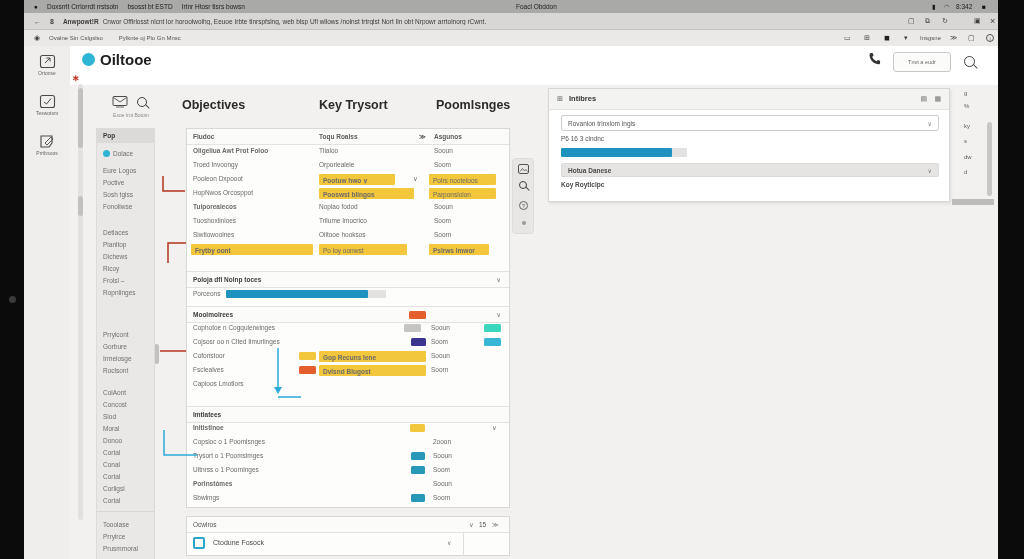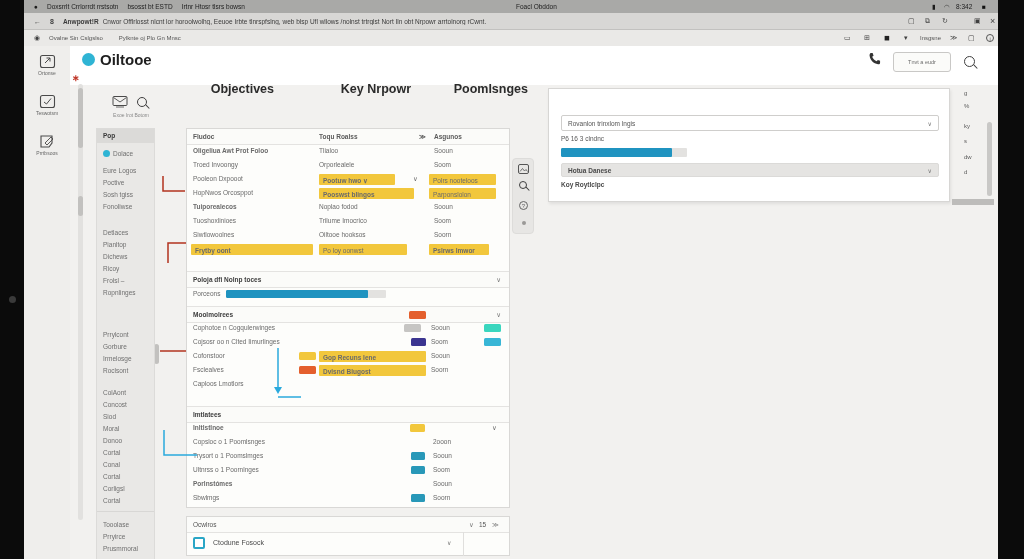--- a/index.html
+++ b/index.html
@@ -23,21 +23,21 @@
   .rail-item{position:absolute;left:0;width:46px;text-align:center;}
   .rail-item .lbl{font-size:5px;color:#666;display:block;margin-top:1px;}
   
   .nheader{position:absolute;left:70px;top:46px;width:928px;height:39px;background:#ffffff;border-bottom:1px solid #ededeb;}
   .logo{position:absolute;left:82px;top:53px;width:13px;height:13px;border-radius:50%;}
   .ntitle{position:absolute;left:100px;top:51px;font-size:15px;font-weight:bold;color:#1e1e1e;}
   .cta{position:absolute;left:893px;top:52px;width:56px;height:18px;border:1px solid #c9c8c6;border-radius:3px;
        background:#fbfbf9;font-size:5.5px;color:#6a6a6a;text-align:center;line-height:18px;}
   
   .page{position:absolute;left:70px;top:85px;width:928px;height:474px;background:#f2f1ef;}
-  .colhdr{position:absolute;top:82px;width:92px;text-align:right;font-size:12.5px;font-weight:bold;color:#2b2b2b;}
+  .colhdr{position:absolute;top:98px;width:92px;text-align:left;font-size:12.5px;font-weight:bold;color:#2b2b2b;}
   .caption{position:absolute;font-size:5px;color:#8a8a8a;text-align:center;}
   
   .track{position:absolute;background:#e2e1df;border-radius:3px;}
   .thumb{position:absolute;background:#c2c1bf;border-radius:3px;}
   .asterisk{position:absolute;color:#c0392b;font-size:9px;font-weight:bold;}
   
   .sbar{position:absolute;left:96px;top:128px;width:57px;height:431px;background:#e9e8e6;border:1px solid #dcdbd9;}
   .sb-item{position:absolute;left:0;width:57px;height:12px;line-height:12px;padding-left:6px;
            font-size:6.5px;color:#6f6f6f;white-space:nowrap;box-sizing:border-box;overflow:hidden;}
   .sb-head{height:14px;line-height:14px;background:#dbdad8;font-weight:bold;color:#3a3a3a;}
@@ -148,21 +148,21 @@
 <span class="ntitle">Oiltooe</span>
 <svg class="abs" style="left:868px;top:52px" width="13" height="13" viewBox="0 0 14 14">
     <path d="M3 1 L5 1 L6 4 L4.5 5 C5.5 7.5 7 9 9.5 10 L10.5 8.5 L13 9.5 L13 11.5 C13 12.6 12 13.5 10.8 13.2 C5.8 12.2 2.6 9 1.7 4 C1.5 2.5 2.3 1.3 3 1 Z" fill="#333"></path>
   </svg>
 <div class="cta">Tnvt a eudr</div>
 <span class="mag abs" style="left:964px;top:56px;width:11px;height:11px"></span>
 
 <div class="page"></div>
 
 <span class="colhdr" style="left:182px">Objectives</span>
-<span class="colhdr" style="left:319px">Key Nrpowr</span>
+<span class="colhdr" style="left:319px">Key Trysort</span>
 <span class="colhdr" style="left:436px">Poomlsnges</span>
 
 <svg class="abs" style="left:112px;top:95px" width="16" height="13" viewBox="0 0 16 13">
     <rect x="1" y="1.5" width="14" height="9" rx="1" fill="none" stroke="#4a4a4a" stroke-width="1"></rect>
     <path d="M1.5 2.5 L8 7 L14.5 2.5" fill="none" stroke="#4a4a4a" stroke-width="0.9"></path>
     <path d="M4 12 H12" stroke="#4a4a4a" stroke-width="0.8"></path>
   </svg>
 <span class="mag abs" style="left:137px;top:97px;width:10px;height:10px"></span>
 <span class="caption" style="left:100px;top:112px;width:62px">Exoe Irot Botom</span>
 
@@ -351,20 +351,26 @@
   <svg class="abs" style="left:5px;top:5px" width="11" height="10" viewBox="0 0 11 10">
       <rect x="0.5" y="0.5" width="10" height="9" rx="1.5" fill="none" stroke="#555" stroke-width="1"></rect>
       <path d="M2 7.5 L4.5 4.5 L6.5 7 L8 5.5 L9.5 7.5" fill="none" stroke="#555" stroke-width="0.8"></path>
     </svg>
   <span class="mag abs" style="left:6px;top:22px;width:8px;height:8px"></span>
   <span class="abs" style="left:6px;top:42px;width:9px;height:9px;border:1px solid #666;border-radius:50%;text-align:center;line-height:9px;font-size:6px;color:#666;box-sizing:border-box">?</span>
   <span class="abs" style="left:9px;top:62px;width:4px;height:4px;border-radius:50%;background:#9a9997"></span>
 </div>
 
 <div class="rpanel">
+  <div class="rp-head">
+    <span class="abs" style="left:8px;top:0;line-height:20px;font-size:7px;color:#555">⊞</span>
+    <span class="abs" style="left:20px;top:0;line-height:20px;font-size:7.5px;font-weight:bold;color:#333">Intibres</span>
+    <span class="abs" style="right:22px;top:0;line-height:20px;font-size:7px;color:#777">▤</span>
+    <span class="abs" style="right:8px;top:0;line-height:20px;font-size:7px;color:#777">▦</span>
+  </div>
   <div class="rp-drop" style="top:26px;padding-left:6px">
     <span>Rovanlon trinxlom lngis</span>
     <span class="chev abs" style="right:6px;top:0;line-height:16px">∨</span>
   </div>
   <span class="abs" style="left:12px;top:46px;font-size:6.5px;color:#555">P6 16 3 clndnc</span>
   <div class="pbar" style="left:12px;top:59px;width:126px;height:9px">
     <div class="pfill" style="background: rgb(31, 147, 192); width: 88%;"></div>
   </div>
   <div class="rp-drop" style="top:74px;height:14px;line-height:14px;background:#e5e4e2;border-color:#dbdad8;padding-left:6px">
     <span style="font-weight:bold;color:#4a4a4a">Hotua Danese</span>

